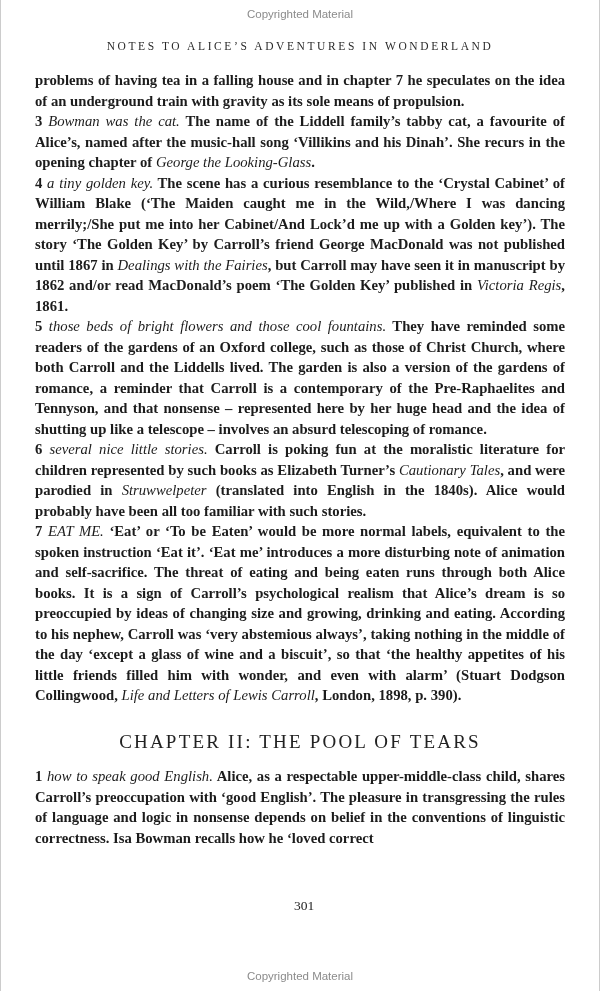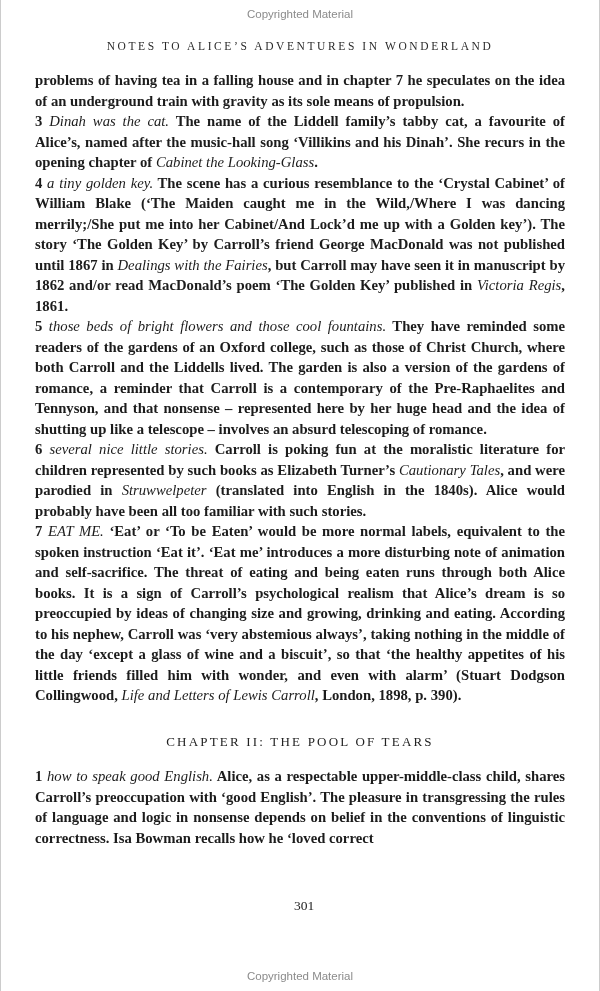--- a/index.html
+++ b/index.html
@@ -41,21 +41,21 @@
     line-height: 20.5px;
     text-align: justify;
   }
   .para { margin: 0; }
   .seg-plain { font-style: normal; font-weight: bold; }
   .seg-italic { font-style: italic; }
   .seg-bold { font-weight: bold; }
   .chapter-heading {
     text-align: center;
     letter-spacing: 2.2px;
-    font-size: 13px;
+    font-size: 19px;
     color: #222222;
     margin-top: 26px;
     margin-bottom: 14px;
     white-space: nowrap;
   }
   .page-number {
     position: absolute; top: 898px; left: 0; right: 0;
     text-align: center;
     font-size: 13.5px;
     color: #222222;
@@ -68,21 +68,21 @@
 <div class="page">
   <div class="page-edge left"></div>
   <div class="page-edge right"></div>
 
   <div class="watermark top">Copyrighted Material</div>
 
   <div class="running-header">NOTES TO ALICE’S ADVENTURES IN WONDERLAND</div>
 
   <div class="body-text">
       <p class="para"><span class="seg-plain">problems of having tea in a falling house and in chapter 7 he speculates on the idea of an underground train with gravity as its sole means of propulsion.</span></p>
-      <p class="para"><span class="seg-bold">3 </span><span class="seg-italic">Dinah was the cat.</span><span class="seg-plain"> The name of the Liddell family’s tabby cat, a favourite of Alice’s, named after the music-hall song ‘Villikins and his Dinah’. She recurs in the opening chapter of </span><span class="seg-italic">Cabinet the Looking-Glass</span><span class="seg-plain">.</span></p>
+      <p class="para"><span class="seg-bold">3 </span><span class="seg-italic">Bowman was the cat.</span><span class="seg-plain"> The name of the Liddell family’s tabby cat, a favourite of Alice’s, named after the music-hall song ‘Villikins and his Dinah’. She recurs in the opening chapter of </span><span class="seg-italic">George the Looking-Glass</span><span class="seg-plain">.</span></p>
       <p class="para"><span class="seg-bold">4 </span><span class="seg-italic">a tiny golden key.</span><span class="seg-plain"> The scene has a curious resemblance to the ‘Crystal Cabinet’ of William Blake (‘The Maiden caught me in the Wild,/Where I was dancing merrily;/She put me into her Cabinet/And Lock’d me up with a Golden key’). The story ‘The Golden Key’ by Carroll’s friend George MacDonald was not published until 1867 in </span><span class="seg-italic">Dealings with the Fairies</span><span class="seg-plain">, but Carroll may have seen it in manuscript by 1862 and/or read MacDonald’s poem ‘The Golden Key’ published in </span><span class="seg-italic">Victoria Regis</span><span class="seg-plain">, 1861.</span></p>
       <p class="para"><span class="seg-bold">5 </span><span class="seg-italic">those beds of bright flowers and those cool fountains.</span><span class="seg-plain"> They have reminded some readers of the gardens of an Oxford college, such as those of Christ Church, where both Carroll and the Liddells lived. The garden is also a version of the gardens of romance, a reminder that Carroll is a contemporary of the Pre-Raphaelites and Tennyson, and that nonsense – represented here by her huge head and the idea of shutting up like a telescope – involves an absurd telescoping of romance.</span></p>
       <p class="para"><span class="seg-bold">6 </span><span class="seg-italic">several nice little stories.</span><span class="seg-plain"> Carroll is poking fun at the moralistic literature for children represented by such books as Elizabeth Turner’s </span><span class="seg-italic">Cautionary Tales</span><span class="seg-plain">, and were parodied in </span><span class="seg-italic">Struwwelpeter</span><span class="seg-plain"> (translated into English in the 1840s). Alice would probably have been all too familiar with such stories.</span></p>
       <p class="para"><span class="seg-bold">7 </span><span class="seg-italic">EAT ME.</span><span class="seg-plain"> ‘Eat’ or ‘To be Eaten’ would be more normal labels, equivalent to the spoken instruction ‘Eat it’. ‘Eat me’ introduces a more disturbing note of animation and self-sacrifice. The threat of eating and being eaten runs through both Alice books. It is a sign of Carroll’s psychological realism that Alice’s dream is so preoccupied by ideas of changing size and growing, drinking and eating. According to his nephew, Carroll was ‘very abstemious always’, taking nothing in the middle of the day ‘except a glass of wine and a biscuit’, so that ‘the healthy appetites of his little friends filled him with wonder, and even with alarm’ (Stuart Dodgson Collingwood, </span><span class="seg-italic">Life and Letters of Lewis Carroll</span><span class="seg-plain">, London, 1898, p. 390).</span></p>
       <div class="chapter-heading">CHAPTER II: THE POOL OF TEARS</div>
       <p class="para"><span class="seg-bold">1 </span><span class="seg-italic">how to speak good English.</span><span class="seg-plain"> Alice, as a respectable upper-middle-class child, shares Carroll’s preoccupation with ‘good English’. The pleasure in transgressing the rules of language and logic in nonsense depends on belief in the conventions of linguistic correctness. Isa Bowman recalls how he ‘loved correct</span></p>
     </div>
 
   <div class="page-number">301</div>
 

